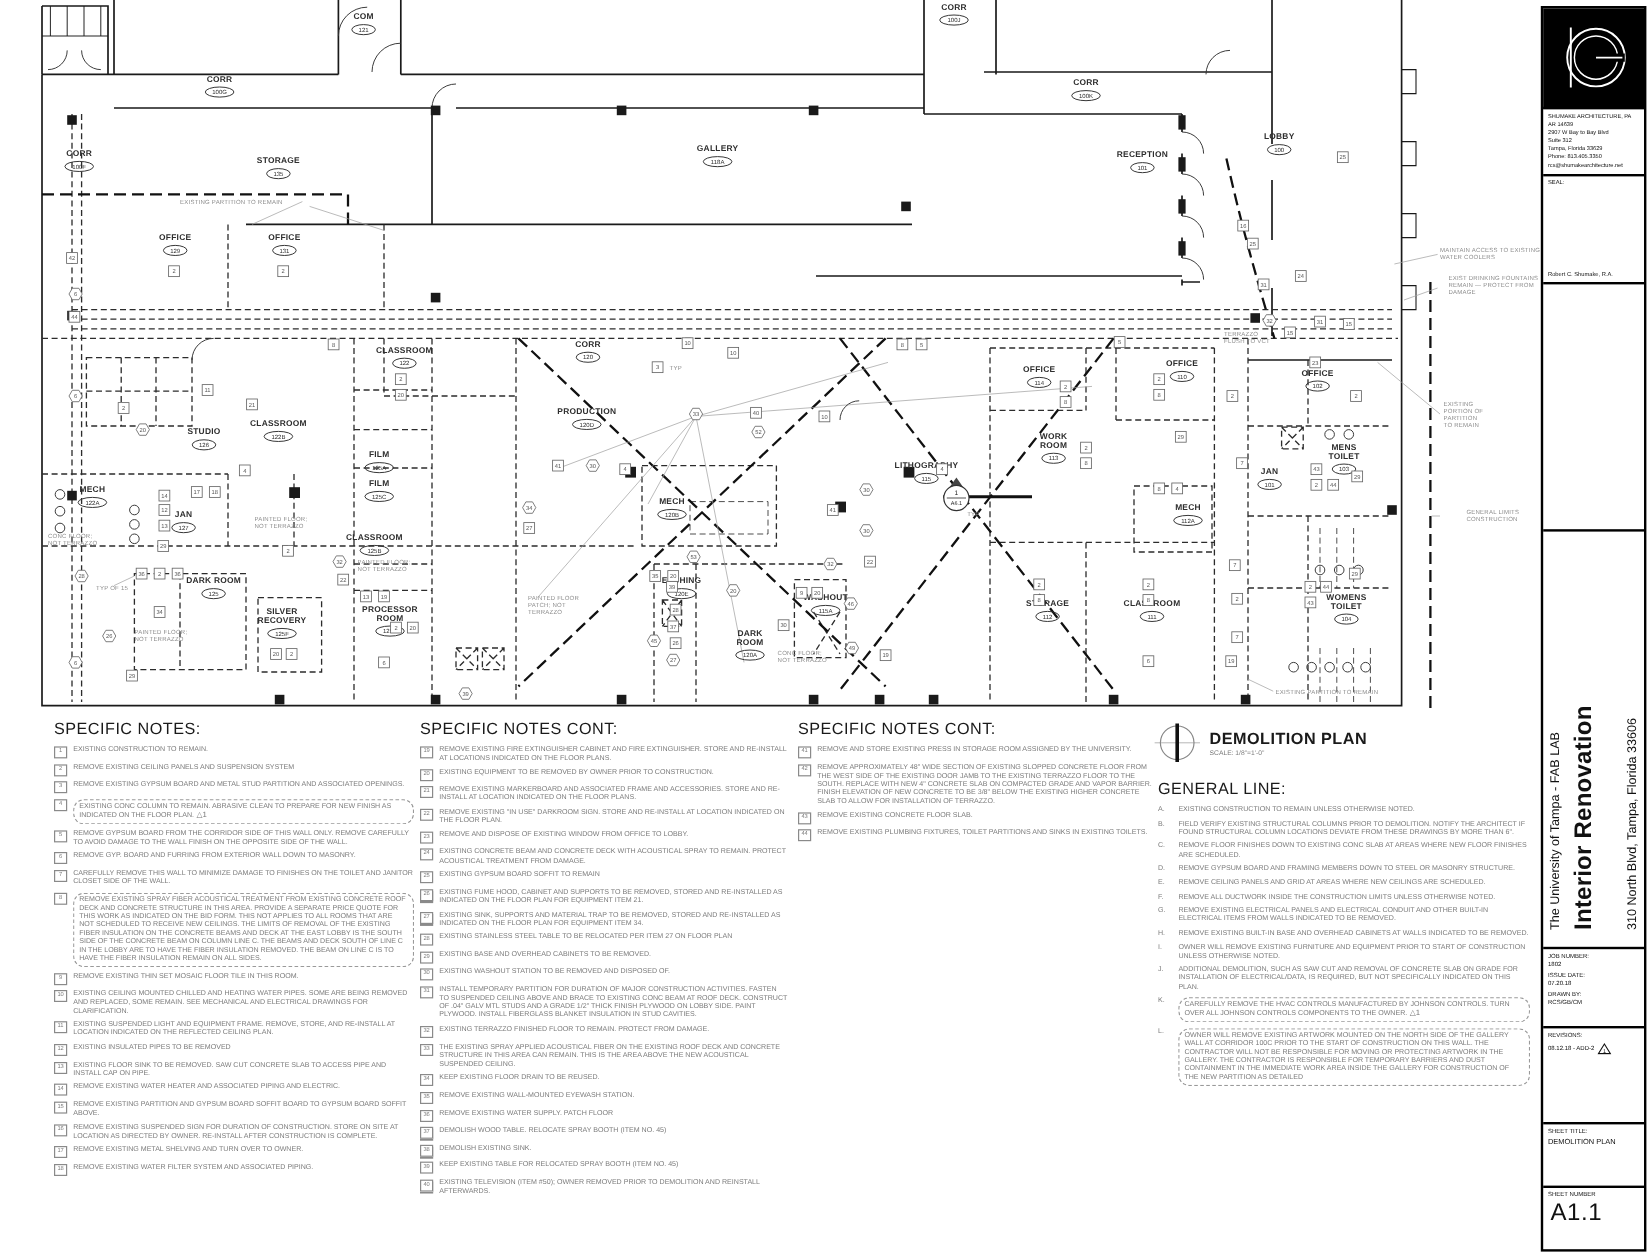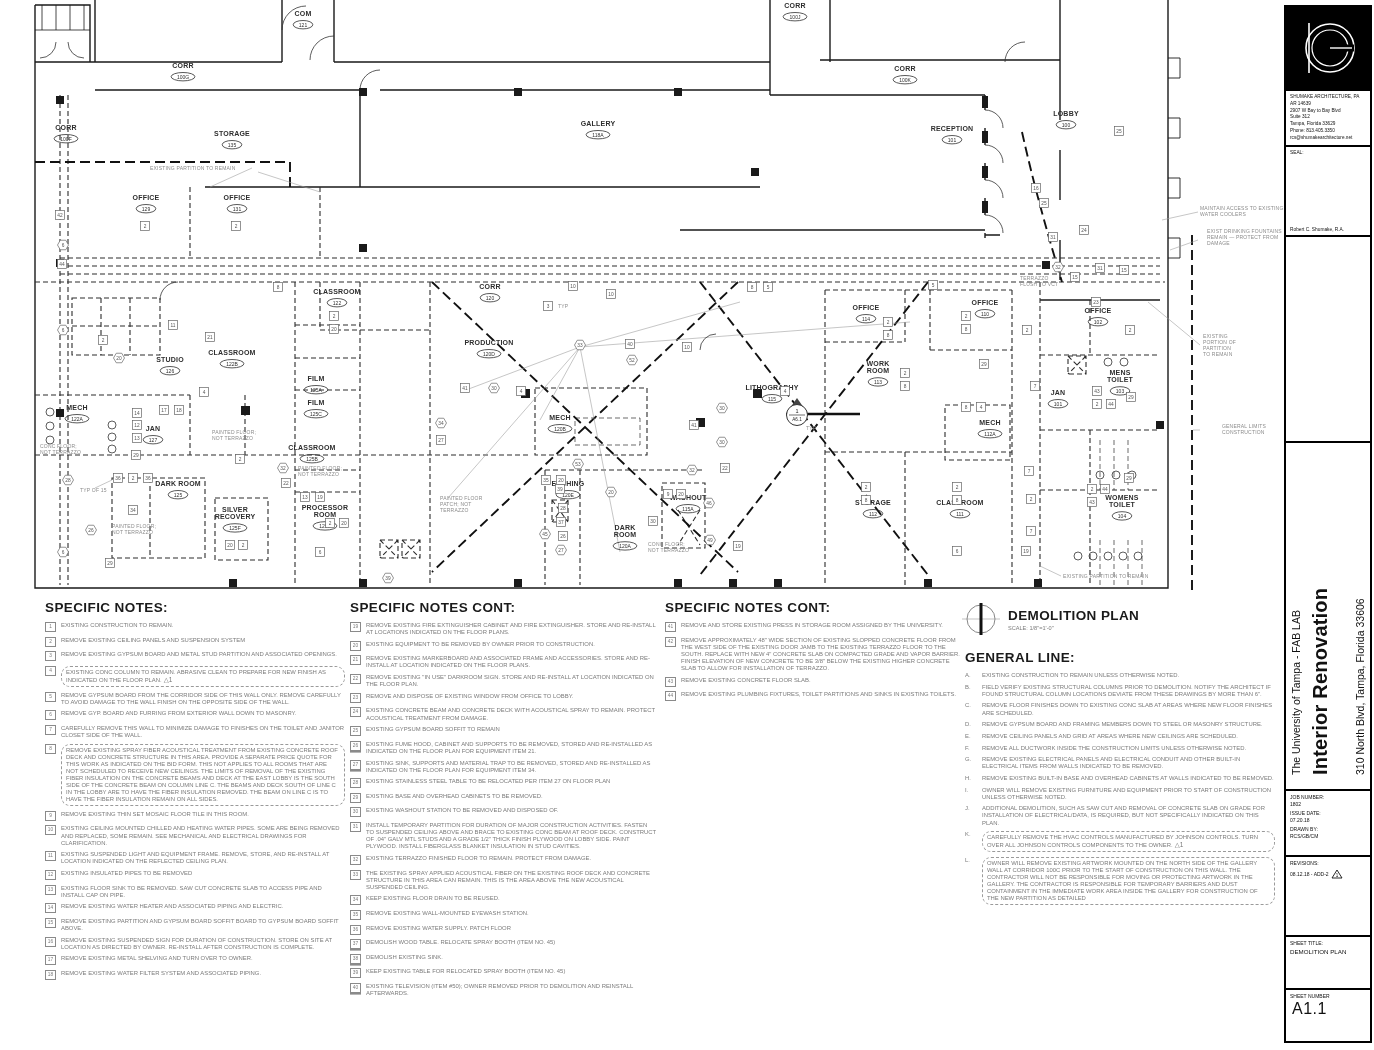--- a/index.html
+++ b/index.html
@@ -3,21 +3,21 @@
 <meta charset="utf-8">
 <style>
   html,body{margin:0;padding:0;background:#fff;}
   body{width:1374px;height:1050px;position:relative;overflow:hidden;
        font-family:"Liberation Sans",sans-serif;color:#222;}
   .sheet{position:absolute;inset:0;background:#fff;}
   #plan-svg{position:absolute;left:0;top:0;}
 
   
   .notes-col{position:absolute;}
-  .notes-title{font-size:13.5px;font-weight:bold;color:#1a1a1a;letter-spacing:.4px;margin:0 0 7px 0;}
+  .notes-title{font-size:13.5px;font-weight:normal;color:#1a1a1a;letter-spacing:.4px;margin:0 0 7px 0;}
   .note-item{display:flex;gap:5px;margin-bottom:4.6px;font-size:5.9px;line-height:1.2;color:#7b7b7b;}
   .note-num{flex:0 0 auto;min-width:8px;height:8px;border:.8px solid #8a8a8a;text-align:center;
             font-size:4.8px;line-height:8px;color:#7b7b7b;padding:0 .5px;}
   .note-num.rev{box-shadow:0 1.6px 0 0 #8a8a8a;}
   .note-letter{flex:0 0 auto;width:12px;font-size:5.9px;color:#7b7b7b;}
   .note-text{flex:1;}
   .cloud{border:.9px dashed #9a9a9a;border-radius:9px;padding:2px 4px;}
   .tri-mark{display:inline-block;font-size:6.5px;color:#777;margin-left:2px;}
 
   
@@ -40,21 +40,21 @@
       white-space:nowrap;color:#111;}
   .vt.client{left:16px;font-size:10.5px;}
   .vt.title{left:46px;font-size:20px;font-weight:bold;letter-spacing:.2px;}
   .vt.addr{left:80px;font-size:10.5px;}
   .tb-job{height:66px;padding:3px 4px;font-size:5px;line-height:1.3;color:#111;}
   .tb-job .pair{margin-bottom:3px;}
   .tb-rev{height:80px;padding:3px 4px;font-size:5px;color:#111;}
   .tb-sht{height:53px;padding:3px 4px;font-size:5px;color:#111;}
   .tb-sht .big{font-size:6.2px;margin-top:2px;}
   .tb-num{height:49px;padding:3px 4px;font-size:5px;color:#111;border-bottom:none;}
-  .tb-num .num{font-size:16px;color:#111;margin:1px 0 0 2px;letter-spacing:.5px;}
+  .tb-num .num{font-size:20px;color:#111;margin:1px 0 0 2px;letter-spacing:.5px;}
   .rev-line{display:flex;align-items:center;gap:2px;margin-top:3px;}
 </style>
 </head>
 <body>
 
 <div class="sheet">
 
   <svg id="plan-svg" width="1284" height="598" viewBox="0 0 1284 598">
 
     <g stroke="#1a1a1a" stroke-width="1.4" fill="none">

